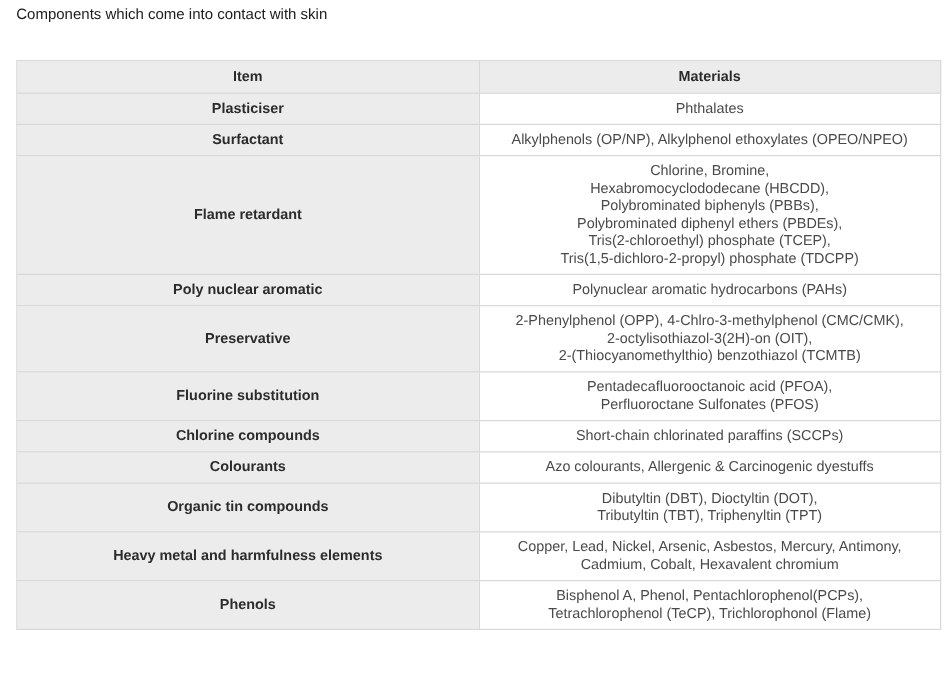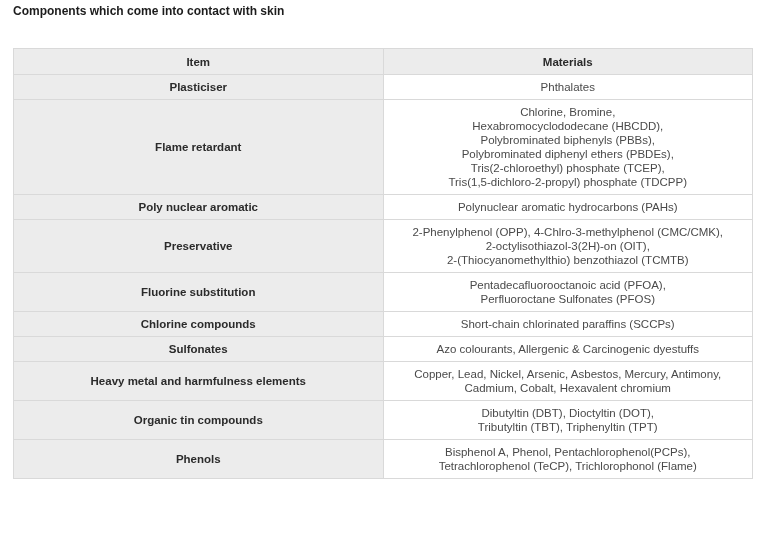--- a/index.html
+++ b/index.html
@@ -10,21 +10,21 @@
     background: #ffffff;
     font-family: "Liberation Sans", sans-serif;
     overflow: hidden;
     position: relative;
   }
   .page-title {
     position: absolute;
     left: 13px;
     top: 4px;
     font-size: 12px;
-    font-weight: 700;
+    font-weight: 400;
     color: #1c1c1c;
   }
   table.materials-table {
     position: absolute;
     left: 13px;
     top: 48px;
     width: 740px;
     border-collapse: collapse;
     table-layout: fixed;
   }
@@ -73,20 +73,24 @@
       <th>Item</th>
       <th>Materials</th>
     </tr>
   </thead>
   <tbody>
     <tr>
       <td class="item-cell">Plasticiser</td>
       <td class="materials-cell">Phthalates</td>
     </tr>
     <tr>
+      <td class="item-cell">Surfactant</td>
+      <td class="materials-cell">Alkylphenols (OP/NP), Alkylphenol ethoxylates (OPEO/NPEO)</td>
+    </tr>
+    <tr>
       <td class="item-cell">Flame retardant</td>
       <td class="materials-cell">Chlorine, Bromine,
 Hexabromocyclododecane (HBCDD),
 Polybrominated biphenyls (PBBs),
 Polybrominated diphenyl ethers (PBDEs),
 Tris(2-chloroethyl) phosphate (TCEP),
 Tris(1,5-dichloro-2-propyl) phosphate (TDCPP)</td>
     </tr>
     <tr>
       <td class="item-cell">Poly nuclear aromatic</td>
@@ -101,32 +105,32 @@
     <tr>
       <td class="item-cell">Fluorine substitution</td>
       <td class="materials-cell">Pentadecafluorooctanoic acid (PFOA),
 Perfluoroctane Sulfonates (PFOS)</td>
     </tr>
     <tr>
       <td class="item-cell">Chlorine compounds</td>
       <td class="materials-cell">Short-chain chlorinated paraffins (SCCPs)</td>
     </tr>
     <tr>
-      <td class="item-cell">Sulfonates</td>
+      <td class="item-cell">Colourants</td>
       <td class="materials-cell">Azo colourants, Allergenic &amp; Carcinogenic dyestuffs</td>
+    </tr>
+    <tr>
+      <td class="item-cell">Organic tin compounds</td>
+      <td class="materials-cell">Dibutyltin (DBT), Dioctyltin (DOT),
+Tributyltin (TBT), Triphenyltin (TPT)</td>
     </tr>
     <tr>
       <td class="item-cell">Heavy metal and harmfulness elements</td>
       <td class="materials-cell">Copper, Lead, Nickel, Arsenic, Asbestos, Mercury, Antimony,
 Cadmium, Cobalt, Hexavalent chromium</td>
-    </tr>
-    <tr>
-      <td class="item-cell">Organic tin compounds</td>
-      <td class="materials-cell">Dibutyltin (DBT), Dioctyltin (DOT),
-Tributyltin (TBT), Triphenyltin (TPT)</td>
     </tr>
     <tr>
       <td class="item-cell">Phenols</td>
       <td class="materials-cell">Bisphenol A, Phenol, Pentachlorophenol(PCPs),
 Tetrachlorophenol (TeCP), Trichlorophonol (Flame)</td>
     </tr>
   </tbody>
 </table>
 
 </body></html>

